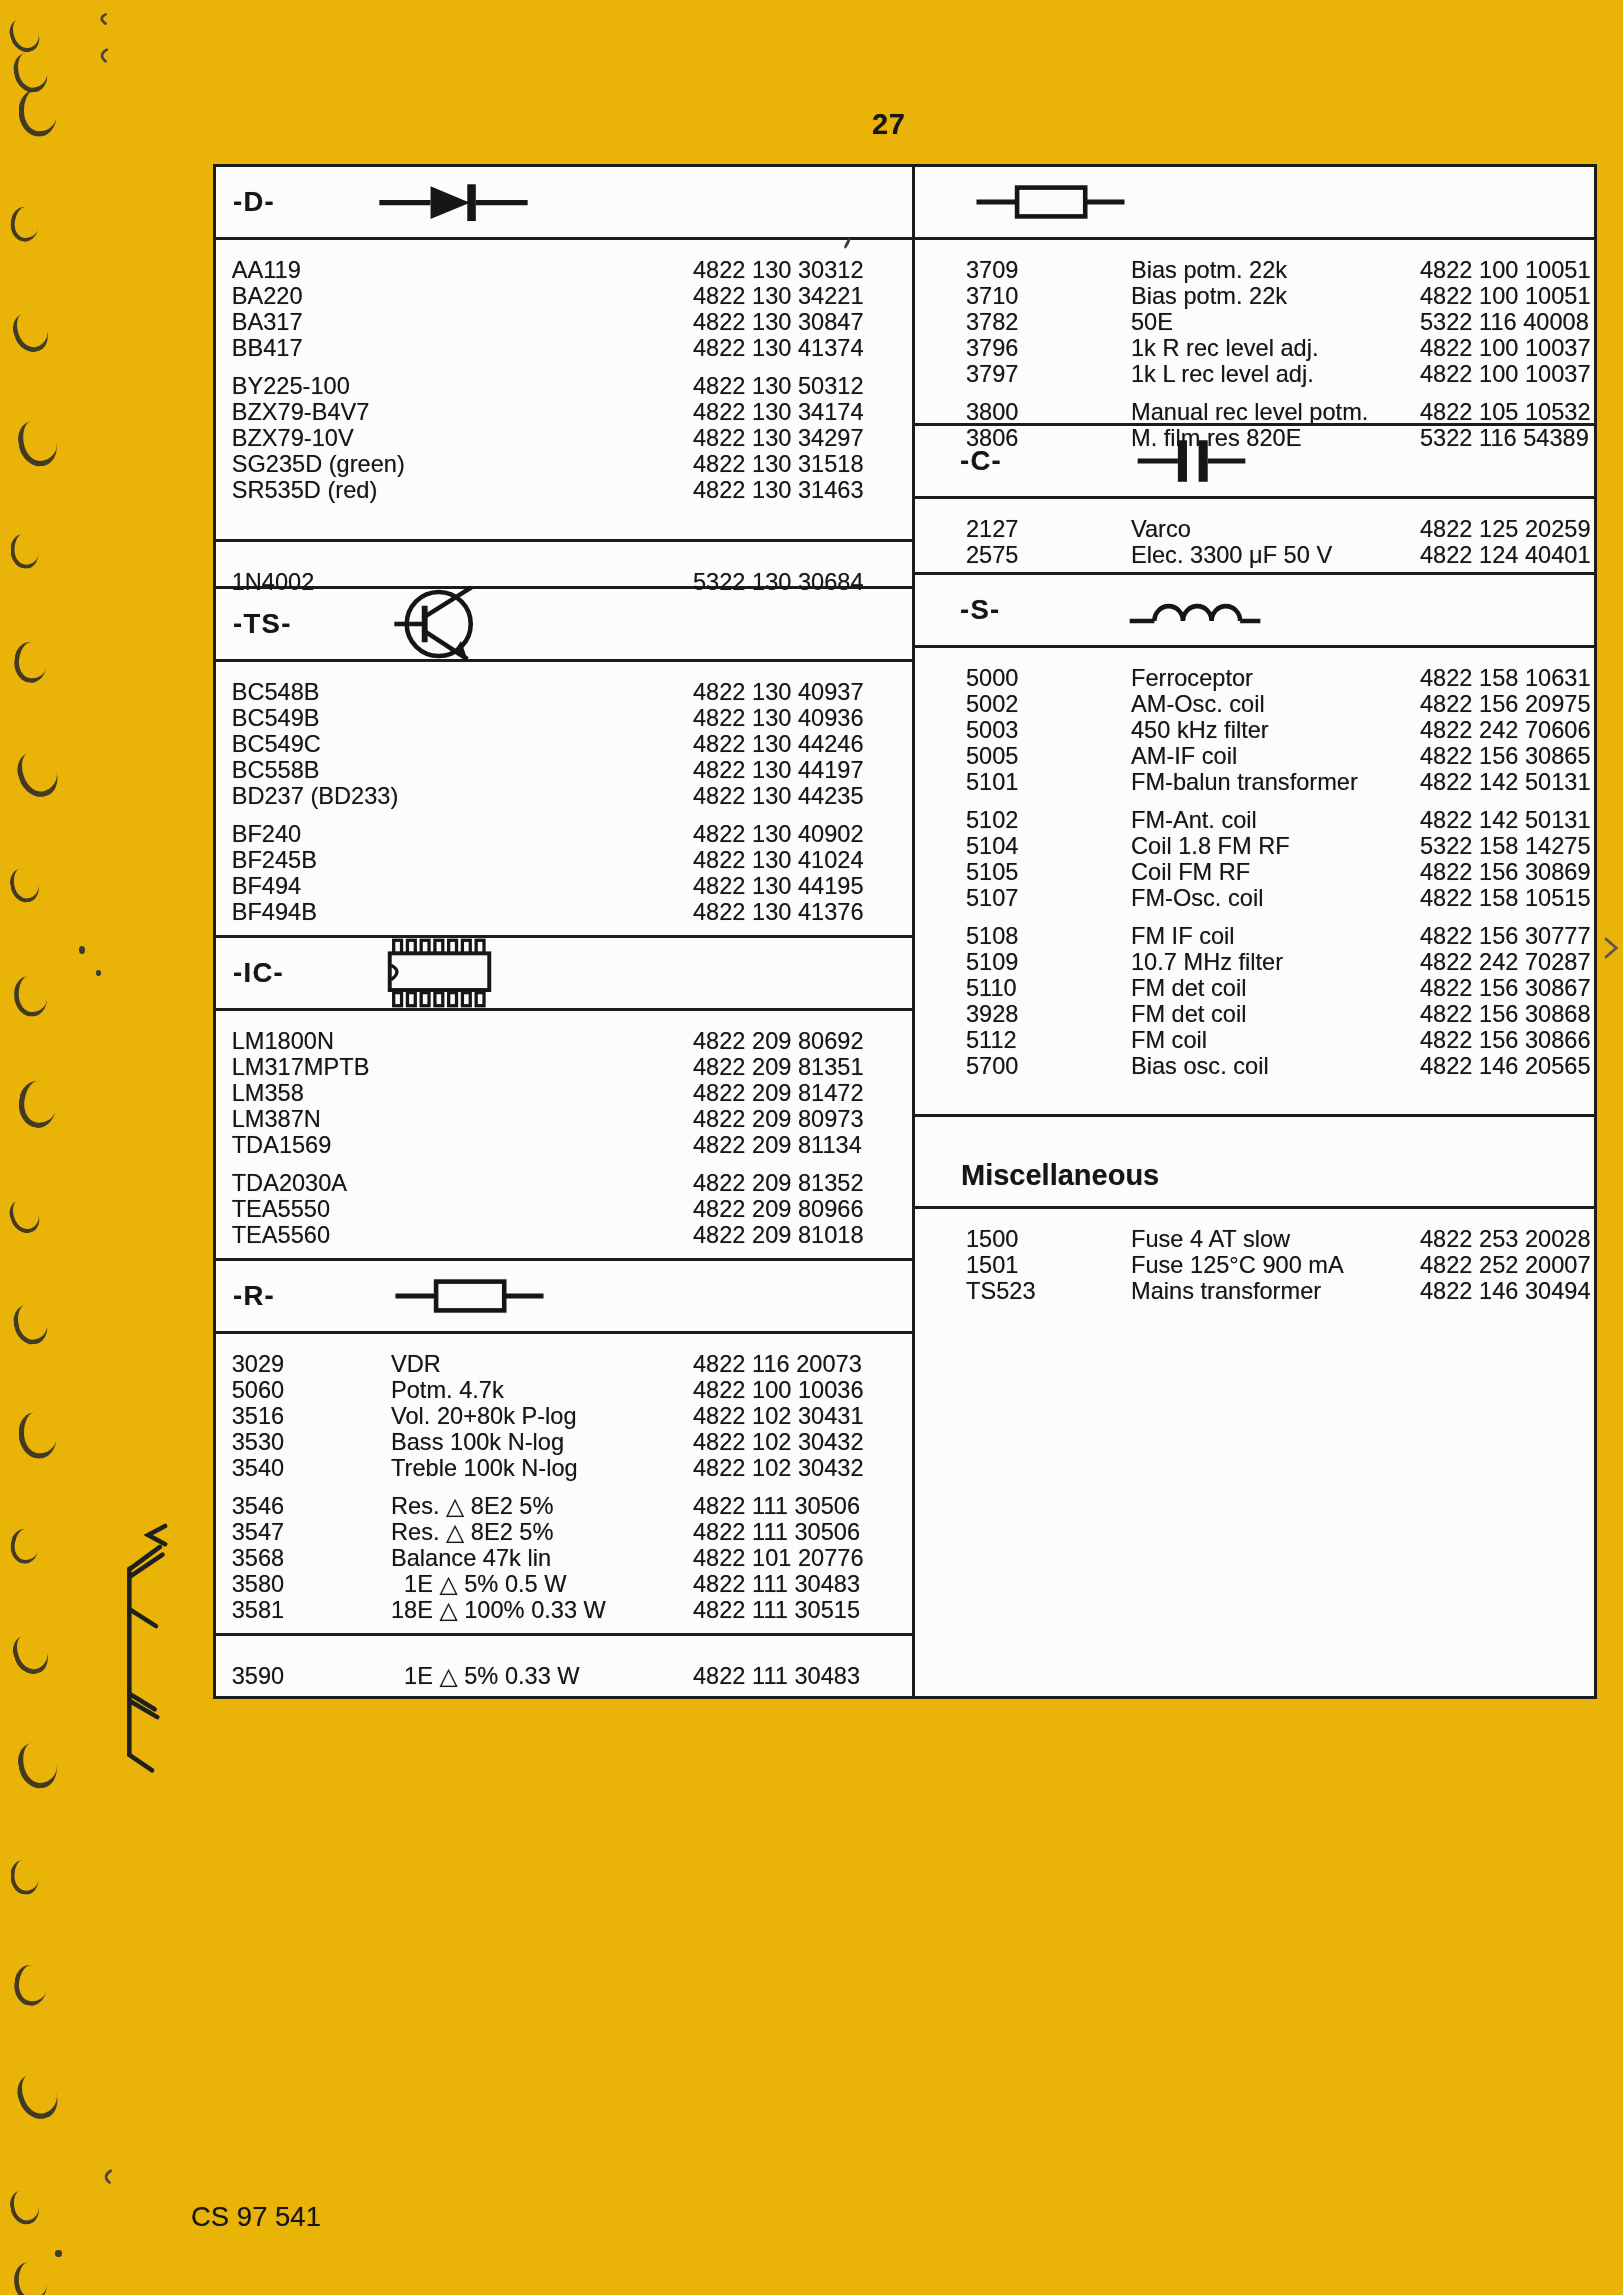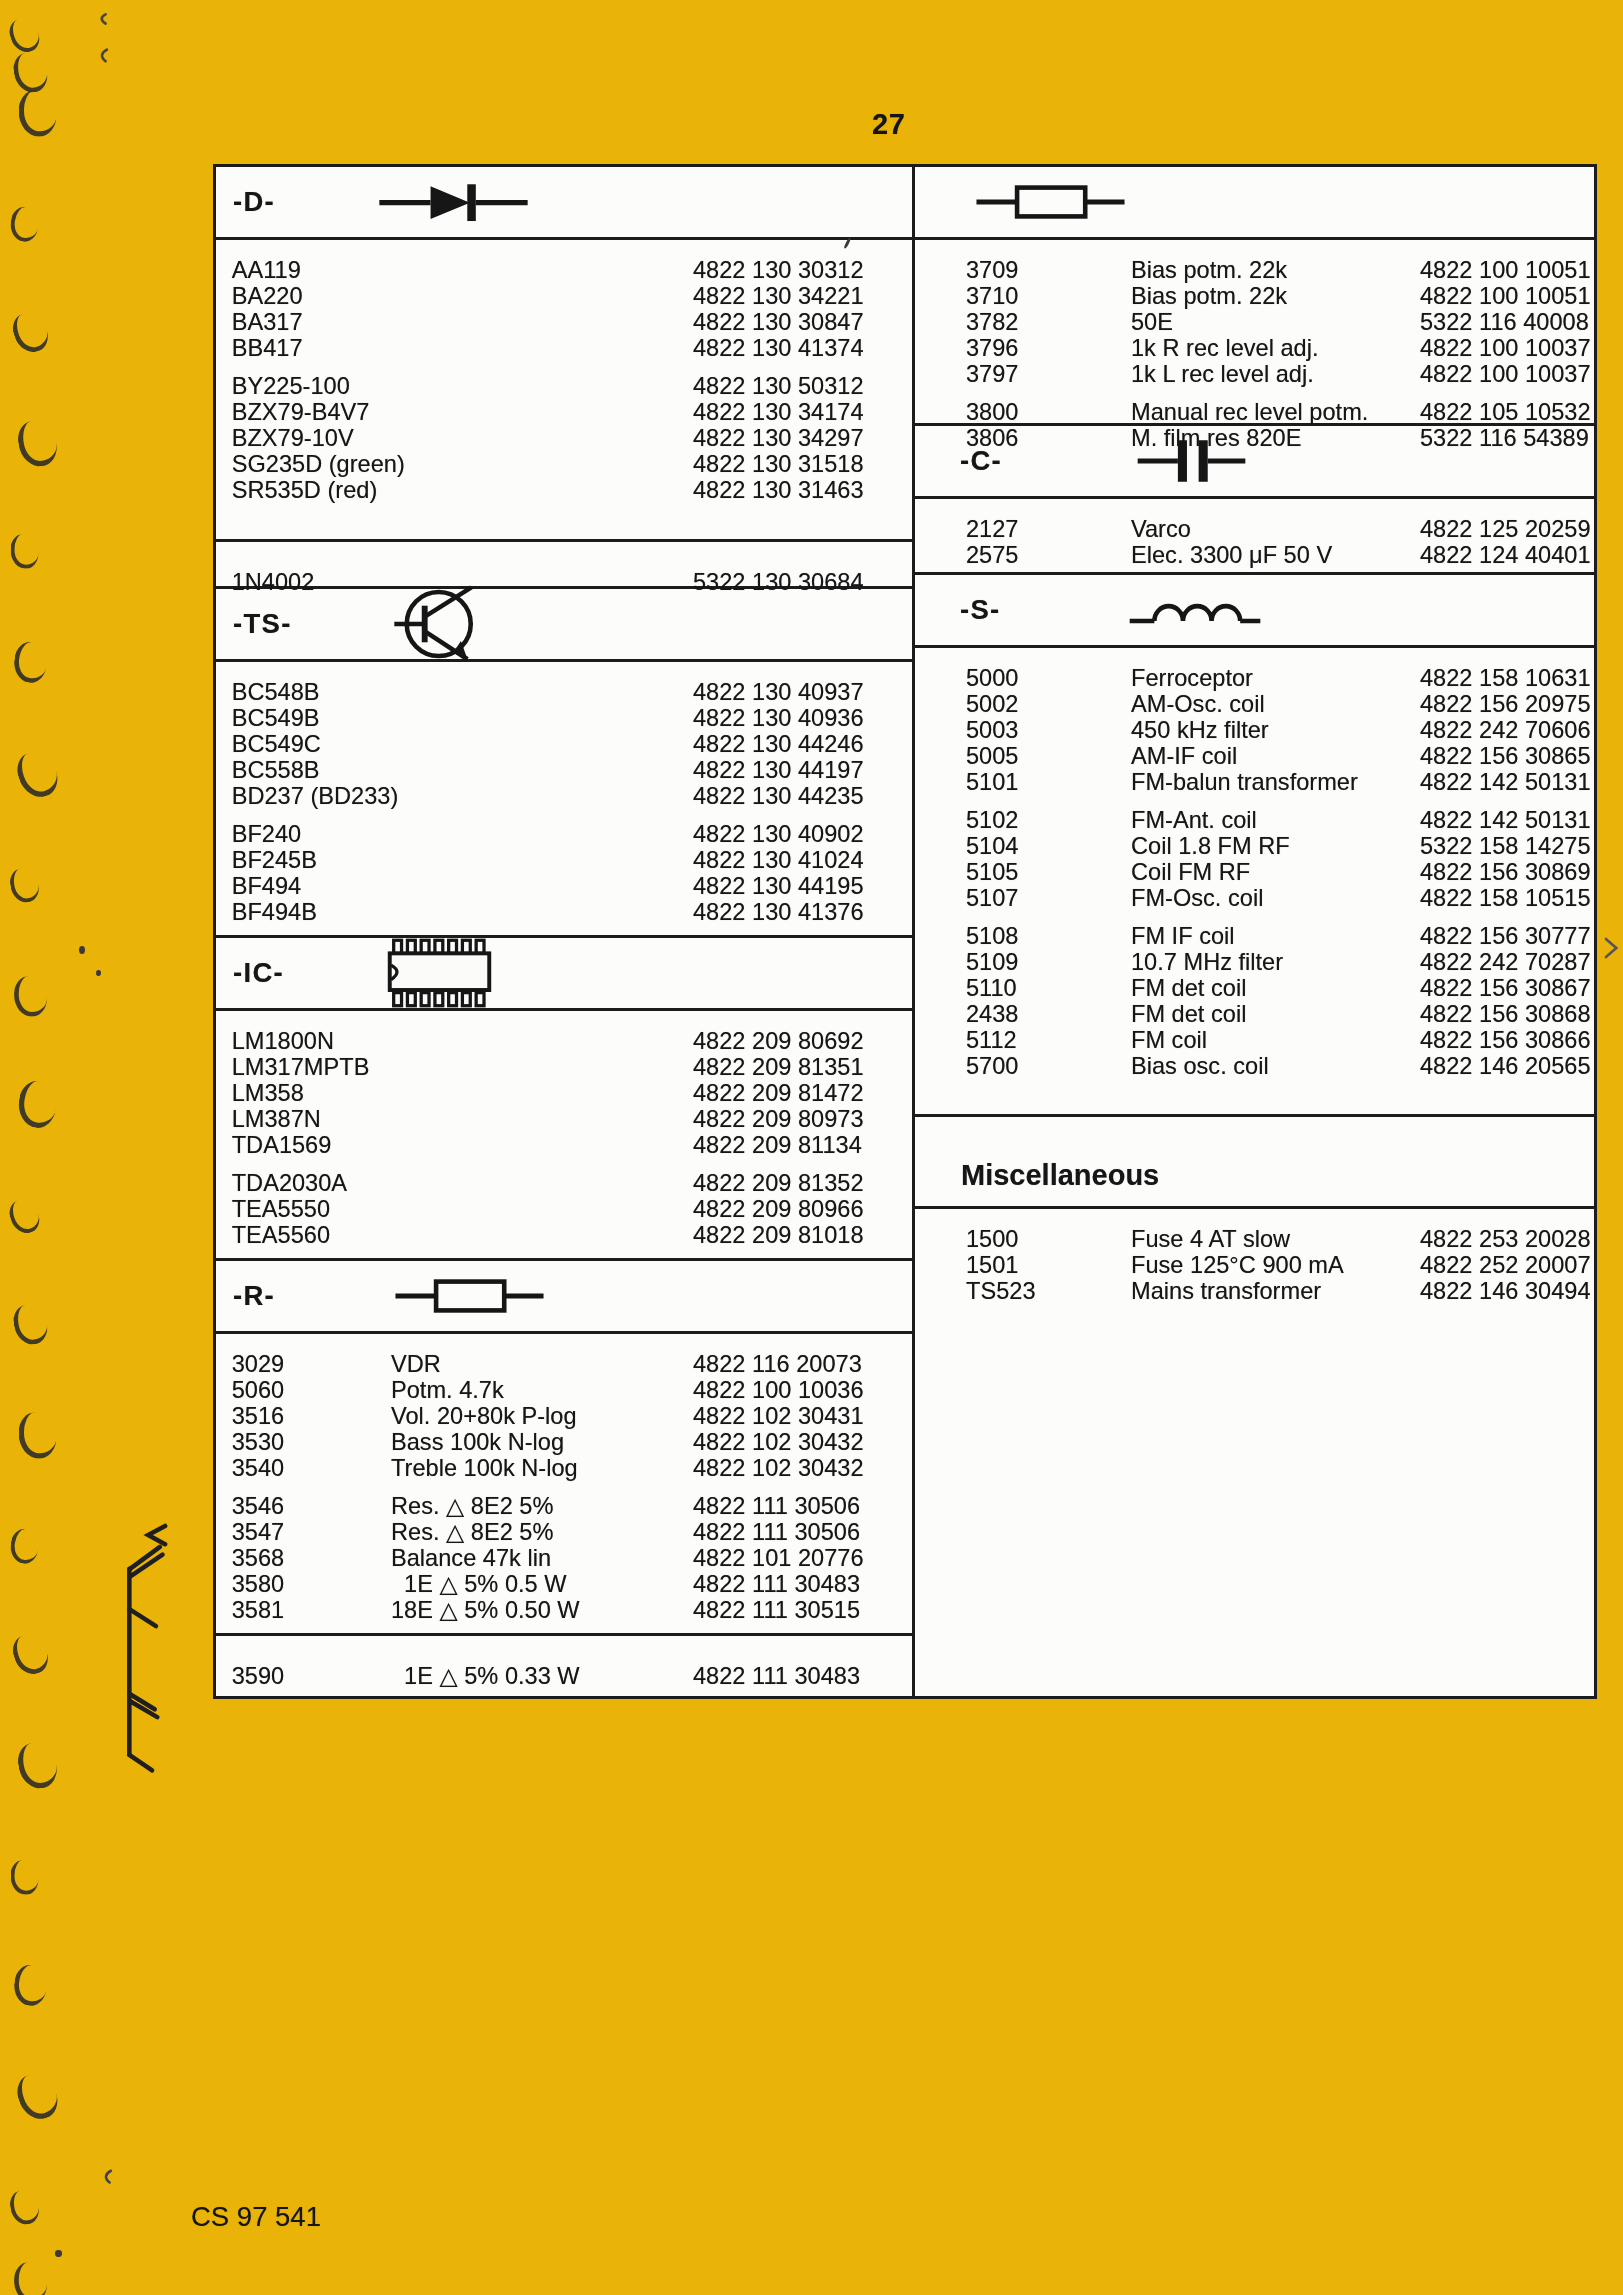--- a/index.html
+++ b/index.html
@@ -297,21 +297,21 @@
             <span class="pdesc">Balance 47k lin</span>
             <span class="pcode">4822 101 20776</span>
           </div>
           <div class="prow">
             <span class="pref">3580</span>
             <span class="pdesc">&nbsp;&nbsp;1E △ 5% 0.5 W</span>
             <span class="pcode">4822 111 30483</span>
           </div>
           <div class="prow">
             <span class="pref">3581</span>
-            <span class="pdesc">18E △ 5% 0.50 W</span>
+            <span class="pdesc">18E △ 100% 0.33 W</span>
             <span class="pcode">4822 111 30515</span>
           </div>
         </div>
         <div class="cell rowscell single" style="flex: 1 1 auto; border-bottom: none;">
           <div class="prow">
             <span class="pref">3590</span>
             <span class="pdesc">&nbsp;&nbsp;1E △ 5% 0.33 W</span>
             <span class="pcode">4822 111 30483</span>
           </div>
         </div>
@@ -451,21 +451,21 @@
             <span class="pref">5109</span>
             <span class="pdesc">10.7 MHz filter</span>
             <span class="pcode">4822 242 70287</span>
           </div>
           <div class="prow">
             <span class="pref">5110</span>
             <span class="pdesc">FM det coil</span>
             <span class="pcode">4822 156 30867</span>
           </div>
           <div class="prow">
-            <span class="pref">2438</span>
+            <span class="pref">3928</span>
             <span class="pdesc">FM det coil</span>
             <span class="pcode">4822 156 30868</span>
           </div>
           <div class="prow">
             <span class="pref">5112</span>
             <span class="pdesc">FM coil</span>
             <span class="pcode">4822 156 30866</span>
           </div>
           <div class="prow">
             <span class="pref">5700</span>

